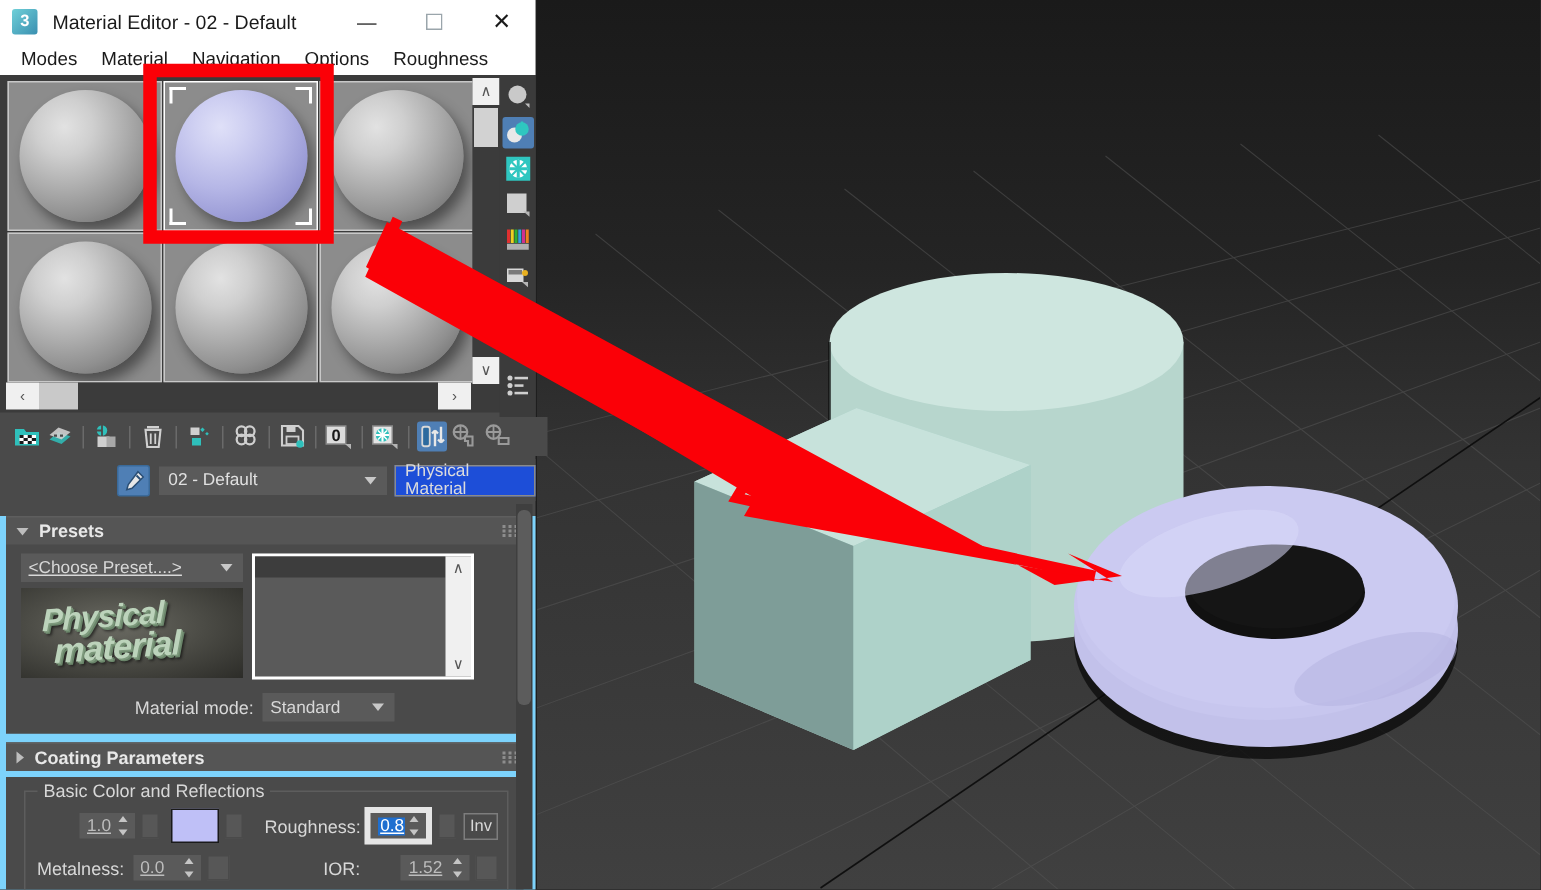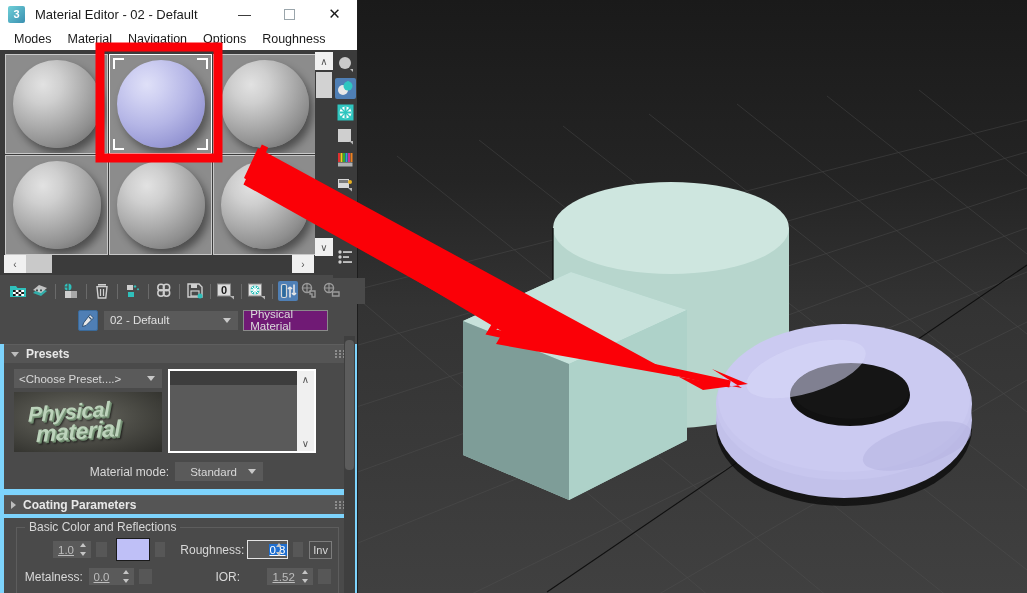--- a/index.html
+++ b/index.html
@@ -67,75 +67,75 @@
   .sicon.sel{background:#4f7fb5;}
 
   
   .toolbar{position:absolute;left:0;top:278px;width:357px;height:26px;background:#4a4a4a;
            display:flex;align-items:center;padding-left:8px;gap:2px;}
   .ticon{width:20px;height:20px;display:flex;align-items:center;justify-content:center;border-radius:2px;position:relative;}
   .ticon.sel{background:#4f7fb5;}
   .tsep{width:1px;height:15px;background:#6a6a6a;margin:0 3px;}
 
   
-  .namerow{position:absolute;left:0;top:306px;width:328px;height:28px;background:#4a4a4a;display:flex;align-items:center;}
+  .namerow{position:absolute;left:0;top:306px;width:357px;height:28px;background:#4a4a4a;display:flex;align-items:center;}
   .pick-btn{margin-left:78px;width:22px;height:19px;background:#4f7fb5;border:1px solid #3a6a9a;
             display:flex;align-items:center;justify-content:center;border-radius:2px;}
   .name-combo{margin-left:6px;width:165px;height:19px;background:#5a5a5a;border:none;display:flex;
               align-items:center;position:relative;}
   .name-combo span{font-size:11.5px;color:#e0e0e0;margin-left:6px;}
   .name-arrow{position:absolute;right:7px;top:7px;width:0;height:0;border-left:4px solid transparent;
               border-right:4px solid transparent;border-top:5px solid #c8c8c8;}
-  .pm-btn{margin-left:5px;height:19px;padding:0 6px;background:#701a75;border:1px solid #8a8a8a;
+  .pm-btn{margin-left:5px;height:19px;padding:0 6px;background:#1d4ed8;border:1px solid #8a8a8a;
           display:flex;align-items:center;font-size:11.5px;color:#dcdcdc;}
 
   
   .rollouts{position:absolute;left:0;top:344px;width:357px;height:257px;background:#7dd3fc;overflow:hidden;}
   .rollout{margin:0 8px 2px 4px;background:#4a4a4a;}
   .roll-head{height:18px;background:#555555;display:flex;align-items:center;position:relative;
              border-top:1px solid #5e5e5e;}
   .tri{width:0;height:0;margin-left:7px;}
   .tri.open{border-left:4px solid transparent;border-right:4px solid transparent;border-top:5px solid #bdbdbd;}
   .tri.closed{border-top:4px solid transparent;border-bottom:4px solid transparent;border-left:5px solid #bdbdbd;}
   .roll-title{margin-left:7px;font-size:12px;font-weight:bold;color:#e8e8e8;}
   .dots{position:absolute;right:5px;top:5px;width:9px;height:8px;}
   .dots i{position:absolute;width:2px;height:2px;background:#8d8d8d;}
 
   .roll-body{background:#4a4a4a;padding:6px 0 8px 0;}
 
   .preset-row{display:flex;padding:0 10px;}
   .preset-left{width:148px;}
   .preset-combo{width:148px;height:19px;background:#5a5a5a;display:flex;align-items:center;position:relative;}
-  .preset-combo span{font-size:11.5px;color:#d8d8d8;margin-left:5px;}
+  .preset-combo span{font-size:11.5px;color:#d8d8d8;margin-left:5px;text-decoration:underline;}
   .preset-thumb{width:148px;height:60px;margin-top:4px;position:relative;overflow:hidden;
                 background:radial-gradient(ellipse at 42% 42%, #6b6b63 0%, #4c4c46 48%, #2c2c28 100%);}
   .pm-word{position:absolute;font-family:"Liberation Sans",sans-serif;font-weight:bold;font-style:italic;
            color:#bcd3bb;letter-spacing:-0.5px;
            text-shadow:1px 1px 0 #7e9a7d, 2px 2px 0 #6a856a, 3px 3px 2px rgba(0,0,0,.6);}
   .pm-w1{left:14px;top:8px;font-size:21px;transform:skewY(-4deg);}
   .pm-w2{left:22px;top:26px;font-size:23px;transform:skewY(-4deg);}
   .preset-list{margin-left:6px;width:148px;height:84px;background:#5a5a5a;border:2px solid #ffffff;
                position:relative;box-sizing:border-box;}
   .pl-sel{position:absolute;left:0;top:0;right:17px;height:14px;background:#3d3d3d;}
   .pl-bar{position:absolute;right:0;top:0;width:17px;height:100%;background:#f0f0f0;}
   .pl-arrow{position:absolute;left:0;width:17px;height:16px;display:flex;align-items:center;justify-content:center;
             font-size:10px;color:#555;}
   .matmode-row{display:flex;align-items:center;justify-content:center;margin-top:9px;}
   .mm-label{font-size:12px;color:#d8d8d8;margin-right:6px;}
   .mm-combo{width:88px;height:19px;background:#5a5a5a;display:flex;align-items:center;position:relative;}
-  .mm-combo span{font-size:11.5px;color:#d8d8d8;margin-left:15px;}
+  .mm-combo span{font-size:11.5px;color:#d8d8d8;margin-left:5px;}
 
   
   .group{margin:7px 10px 0 12px;border:1px solid #5d5d5d;padding:10px 6px 8px 6px;position:relative;}
   .group-label{position:absolute;left:8px;top:-8px;background:#4a4a4a;padding:0 4px;font-size:12px;color:#d8d8d8;}
   .prow{display:flex;align-items:center;margin-bottom:7px;}
   .lbl{font-size:12px;color:#d8d8d8;text-align:center;}
   .spin{height:17px;background:#5a5a5a;display:flex;align-items:center;position:relative;}
   .spin span{font-size:11.5px;color:#bdbdbd;margin-left:5px;text-decoration:underline;}
-  .spin.hot{background:#5a5a5a;border:1px solid #e5e5e5;justify-content:flex-end;}
+  .spin.hot{background:#5a5a5a;border:4px solid #e5e5e5;}
   .spin.hot span{background:#1f6fd0;color:#ffffff;padding:0 1px;}
   .arrows{position:absolute;right:4px;top:2px;width:7px;height:13px;}
   .arrows i{position:absolute;left:0;width:0;height:0;border-left:3.5px solid transparent;border-right:3.5px solid transparent;}
   .arrows i.up{top:0;border-bottom:4px solid #c5c5c5;}
   .arrows i.dn{bottom:0;border-top:4px solid #c5c5c5;}
   .mapbtn{width:13px;height:15px;background:#575757;border:1px solid #4a4a4a;margin-left:4px;}
   .swatch{width:38px;height:21px;border:1px solid #1a1a1a;}
   .invbtn{margin-left:5px;height:16px;padding:0 3px;background:#4a4a4a;border:1px solid #7d7d7d;
           font-size:11px;color:#d8d8d8;display:flex;align-items:center;}
 

